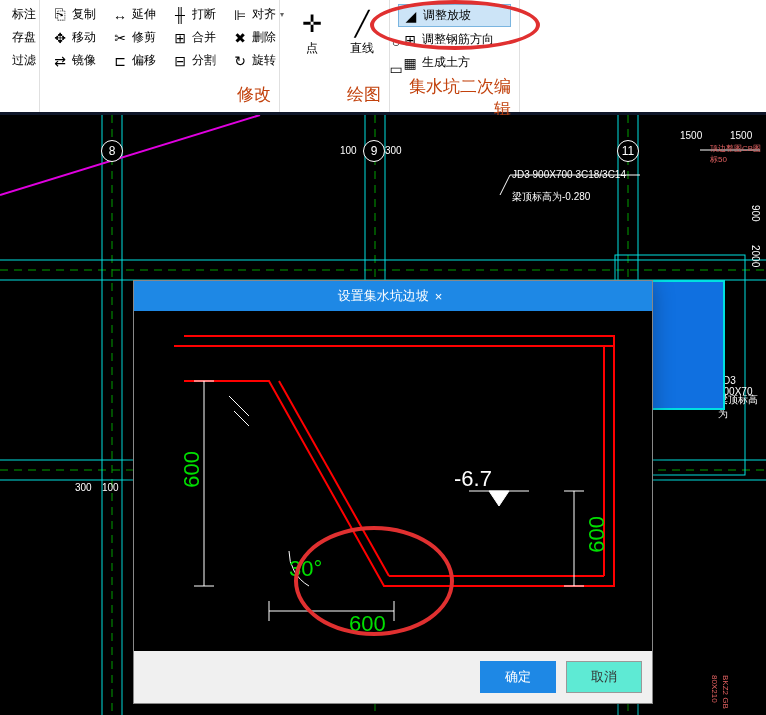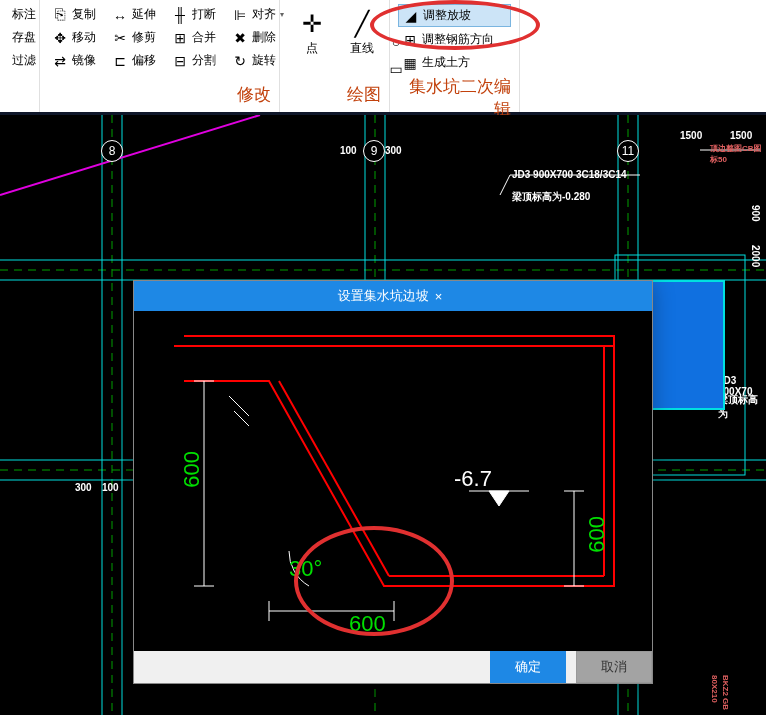--- a/index.html
+++ b/index.html
@@ -24,38 +24,38 @@
     
     
     .canvas-area { position: relative; width: 766px; height: 600px; background: #000; overflow: hidden; }
     .cad-lines { position: absolute; inset: 0; }
     
     
     .dialog { position: absolute; top: 280px; left: 133px; width: 520px; background: #f0f0f0; border: 1px solid #888; box-shadow: 0 4px 20px rgba(0,0,0,0.3); z-index: 50; }
     .dialog-title { background: #1e88e5; color: #fff; padding: 6px 10px; font-size: 13px; display: flex; justify-content: center; align-items: center; }
     .dialog-close { cursor: pointer; padding: 0 6px; }
     .dialog-body { background: #000; height: 340px; position: relative; }
-    .dialog-footer { padding: 0; display: flex; justify-content: flex-end; gap: 10px; background: #f0f0f0; }
+    .dialog-footer { padding: 10px; display: flex; justify-content: flex-end; gap: 10px; background: #f0f0f0; }
     .dialog-btn { padding: 6px 24px; border: 1px solid #999; cursor: pointer; font-size: 13px; }
     .dialog-btn.primary { background: #1e88e5; color: #fff; border-color: #1e88e5; }
-    .dialog-btn.secondary { background: #a3a3a3; color: #333; }
+    .dialog-btn.secondary { background: #5eead4; color: #333; }
     
     
     .red-ellipse-2 { position: absolute; top: 215px; left: 160px; width: 160px; height: 110px; border: 4px solid #e03030; border-radius: 50%; pointer-events: none; z-index: 60; }
     
     
     .diag-label { position: absolute; color: #00e000; font-size: 22px; font-family: Arial, sans-serif; }
     .diag-label.white { color: #fff; }
     .diag-label.vert { writing-mode: vertical-rl; transform: rotate(180deg); }
     
     
     .grid-marker { position: absolute; width: 22px; height: 22px; border: 1px solid #fff; border-radius: 50%; color: #fff; display: flex; align-items: center; justify-content: center; font-size: 12px; background: #000; }
     
     
-    .cad-text { position: absolute; color: #fff; font-size: 10px; font-family: Arial; font-weight: bold; }
+    .cad-text { position: absolute; color: #fff; font-size: 10px; font-family: Arial; }
     .cad-text.green { color: #00e000; }
     .cad-text.red { color: #e06060; }
     
     
     .blue-rect { position: absolute; background: #1070e0; border: 2px solid #00e0e0; }
   </style>
 </head>
 <body>
 
 <div class="ribbon">

